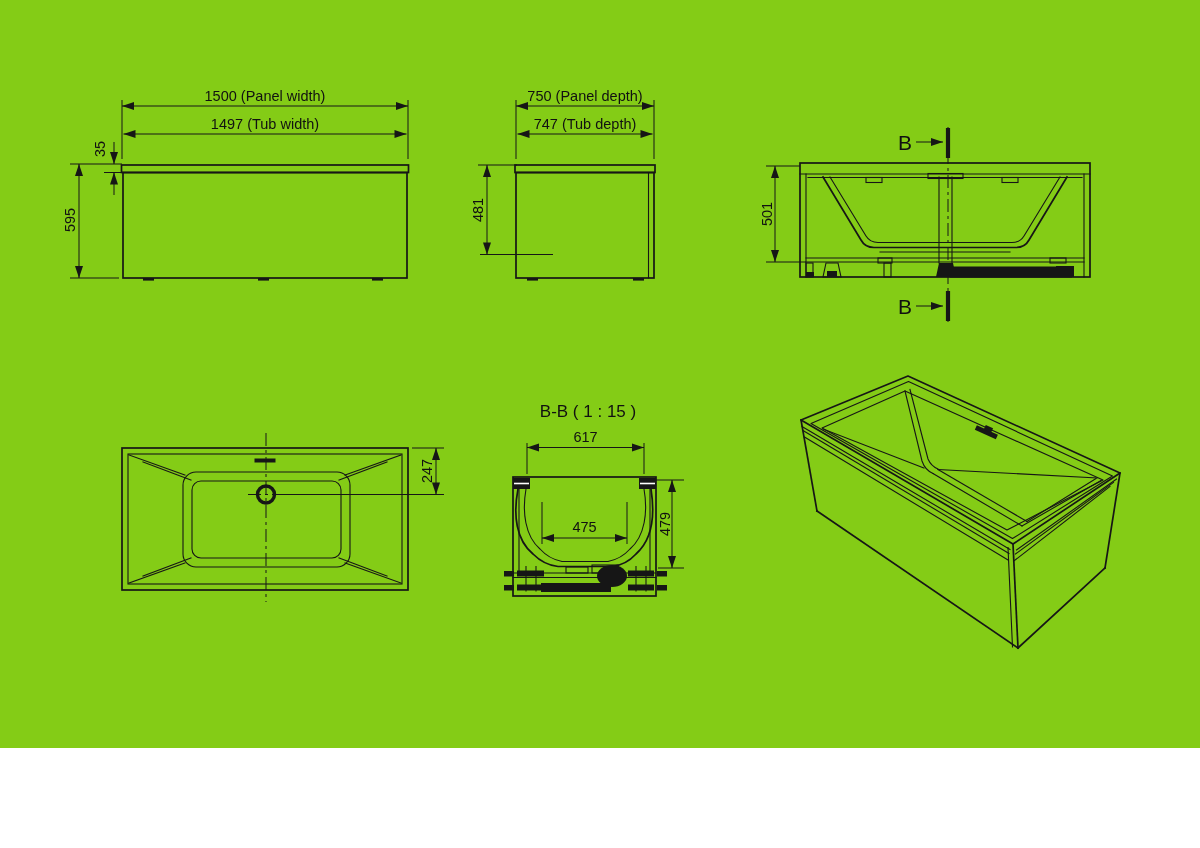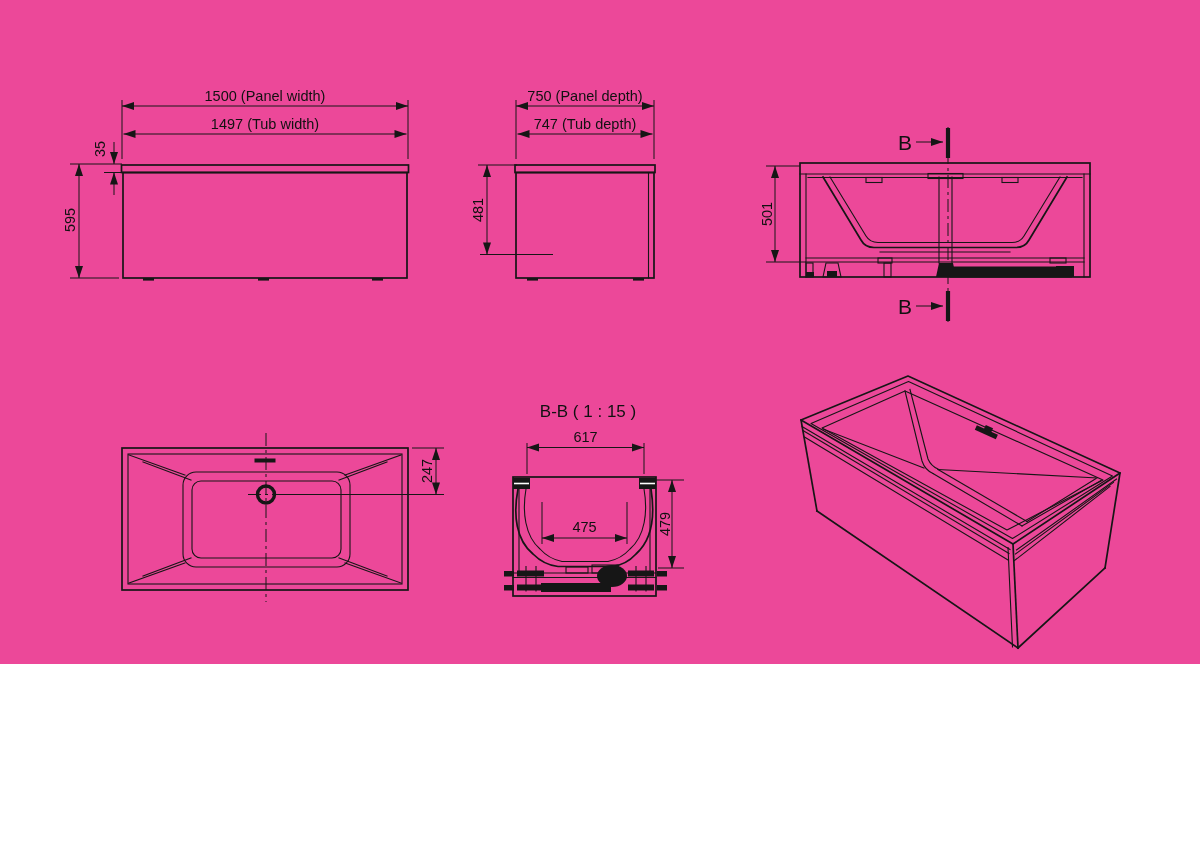--- a/index.html
+++ b/index.html
@@ -1,17 +1,17 @@
 <!DOCTYPE html>
 <html><head>
 <meta charset="utf-8">
 <style>
   html,body{margin:0;padding:0;background:#fff;}
   .canvas{
-    position:relative;width:1200px;height:664px;background:#ec4899;
+    position:relative;width:1200px;height:748px;background:#84cc16;
     font-family:"Liberation Sans", sans-serif;overflow:hidden;
   }
   svg{display:block;}
   .obj{stroke:#161616;fill:none;stroke-width:1.7;stroke-linecap:square;}
   .thin{stroke-width:1.1;}
   .d{stroke:#161616;fill:none;stroke-width:1;stroke-linecap:butt;}
   .fillb{fill:#161616;stroke:none;}
   .whiteline{stroke:#ffffff;stroke-width:1.6;fill:none;}
   .thick{stroke:#161616;stroke-width:4.2;fill:none;}
   .cl{stroke:#161616;stroke-width:1;fill:none;stroke-dasharray:13 4 3 4;}

